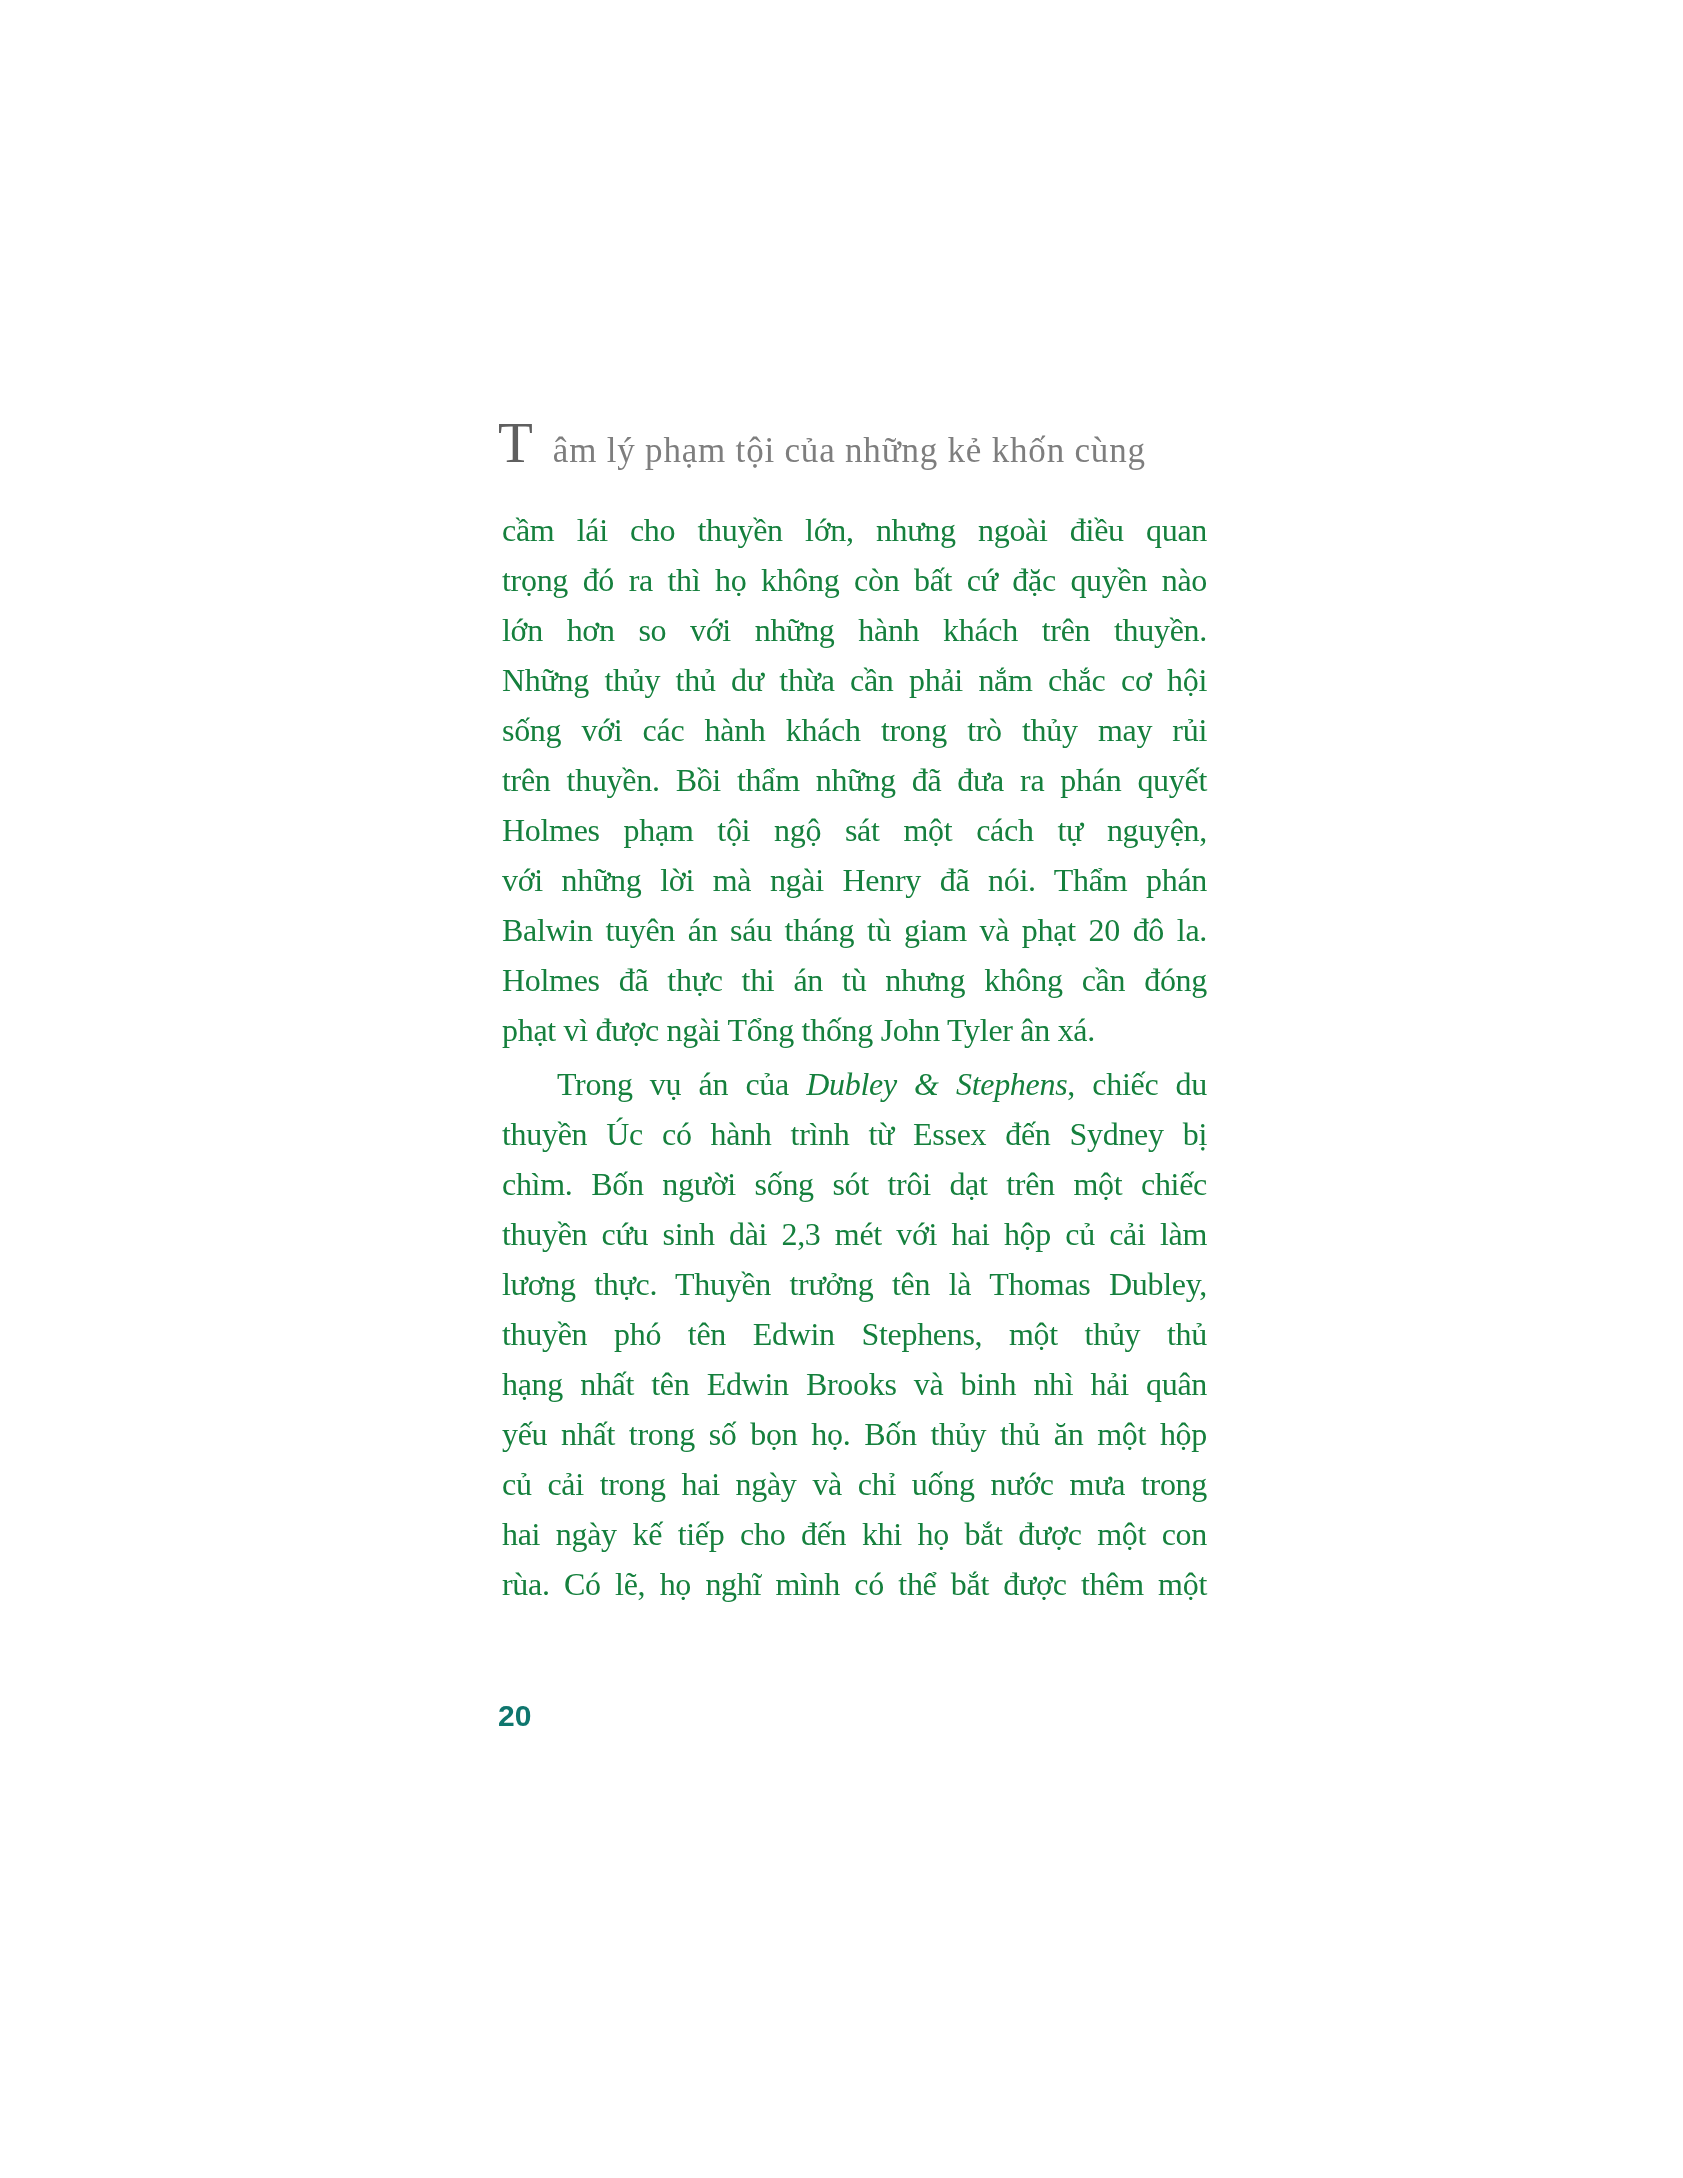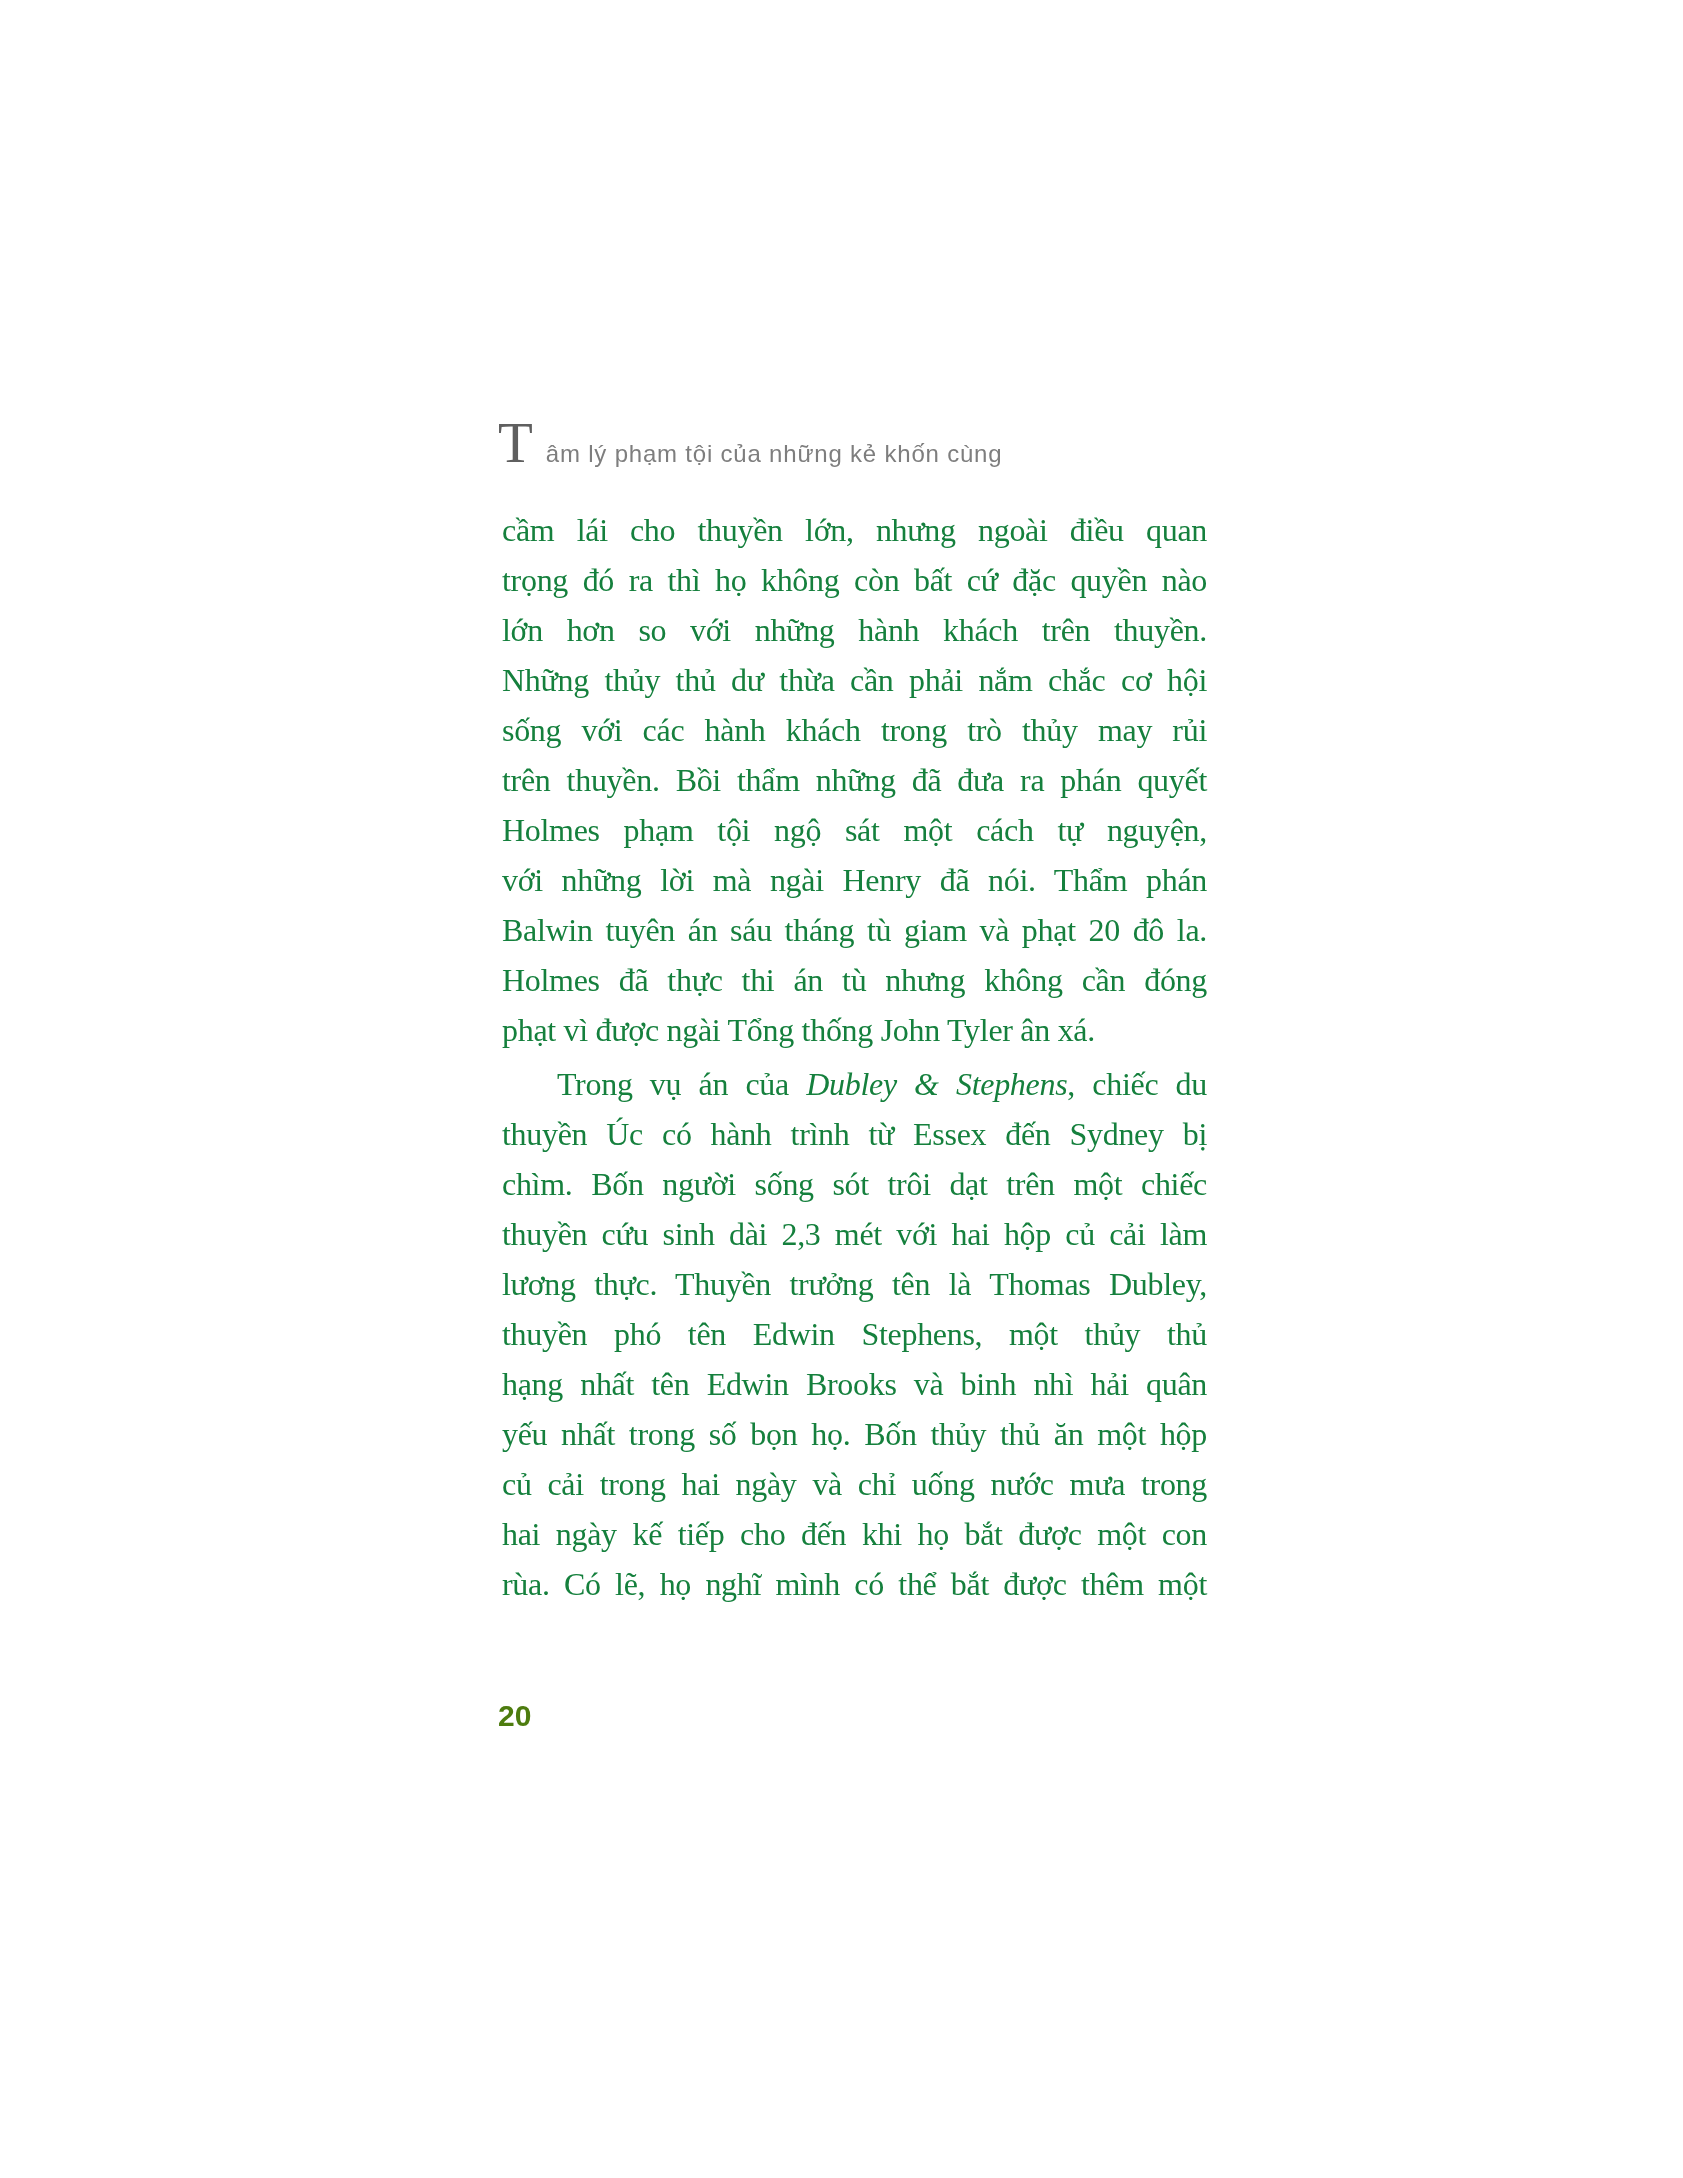--- a/index.html
+++ b/index.html
@@ -26,25 +26,25 @@
     white-space: nowrap;
   }
   .dropcap {
     font-family: "Liberation Serif", "DejaVu Serif", serif;
     font-size: 57px;
     line-height: 1;
     color: #5f5f5f;
     letter-spacing: 0;
   }
   .header-title {
-    font-family: Liberation Sans, sans-serif;
-    font-size: 24px;
+    font-family: Liberation Serif, serif;
+    font-size: 35px;
     color: #7e7e7e;
     letter-spacing: 0.8px;
-    margin-left: 13px;
+    margin-left: 20px;
   }
 
   
   .body-text {
     position: absolute;
     left: 502px;
     top: 505px;
     width: 705px;
   }
   .para .line {
@@ -71,21 +71,21 @@
 
   
   .page-number {
     position: absolute;
     left: 498px;
     top: 1701px;
     font-family: "Liberation Sans", "DejaVu Sans", sans-serif;
     font-weight: bold;
     font-size: 30px;
     line-height: 1;
-    color: #4d7c0f;
+    color: #0f766e;
   }
 </style>
 </head>
 <body>
 
 <div class="page">
 
   <header class="running-header">
     <span class="dropcap">T</span>
     <span class="header-title">âm lý phạm tội của những kẻ khốn cùng</span>

